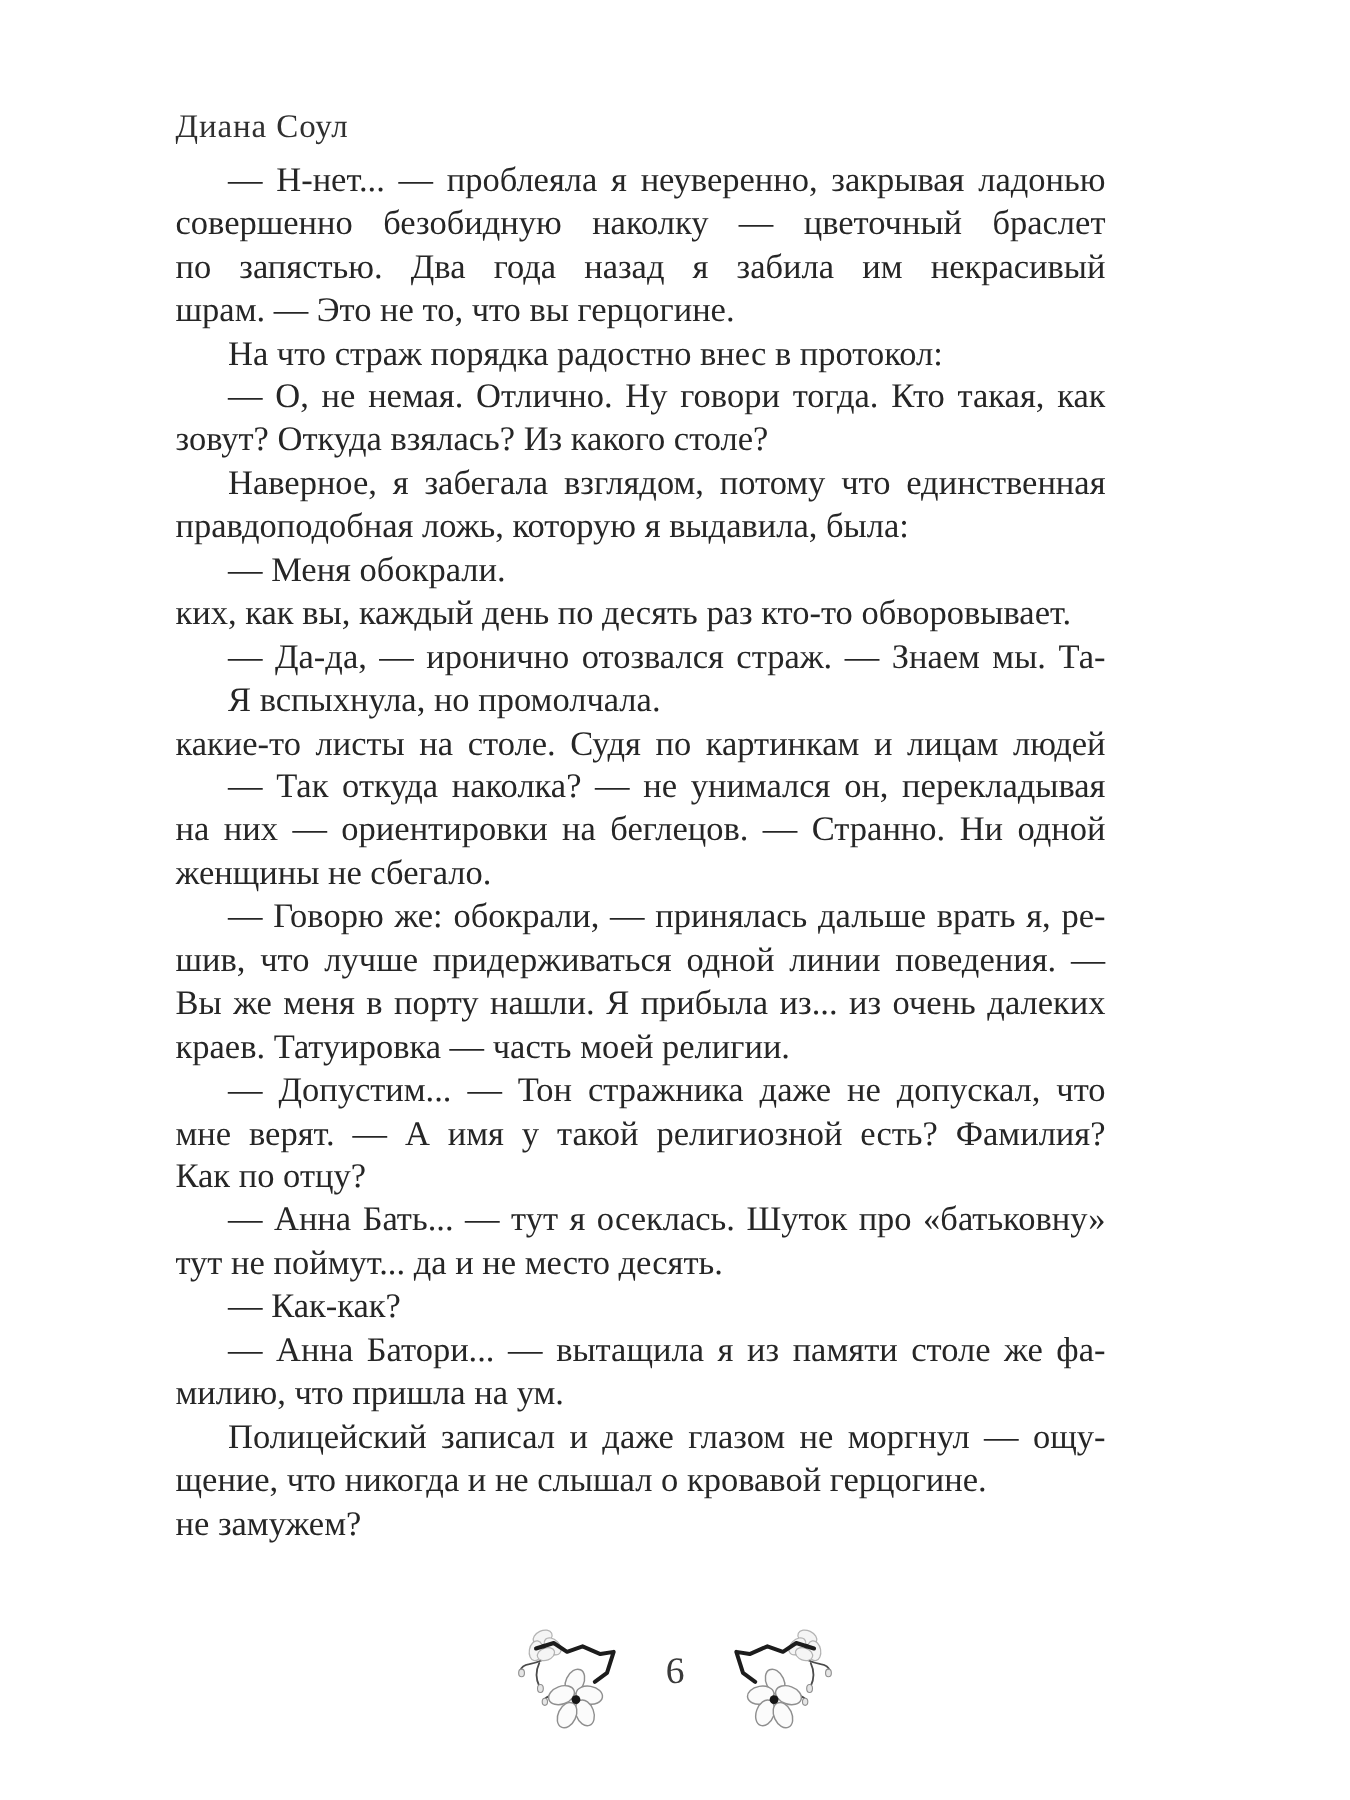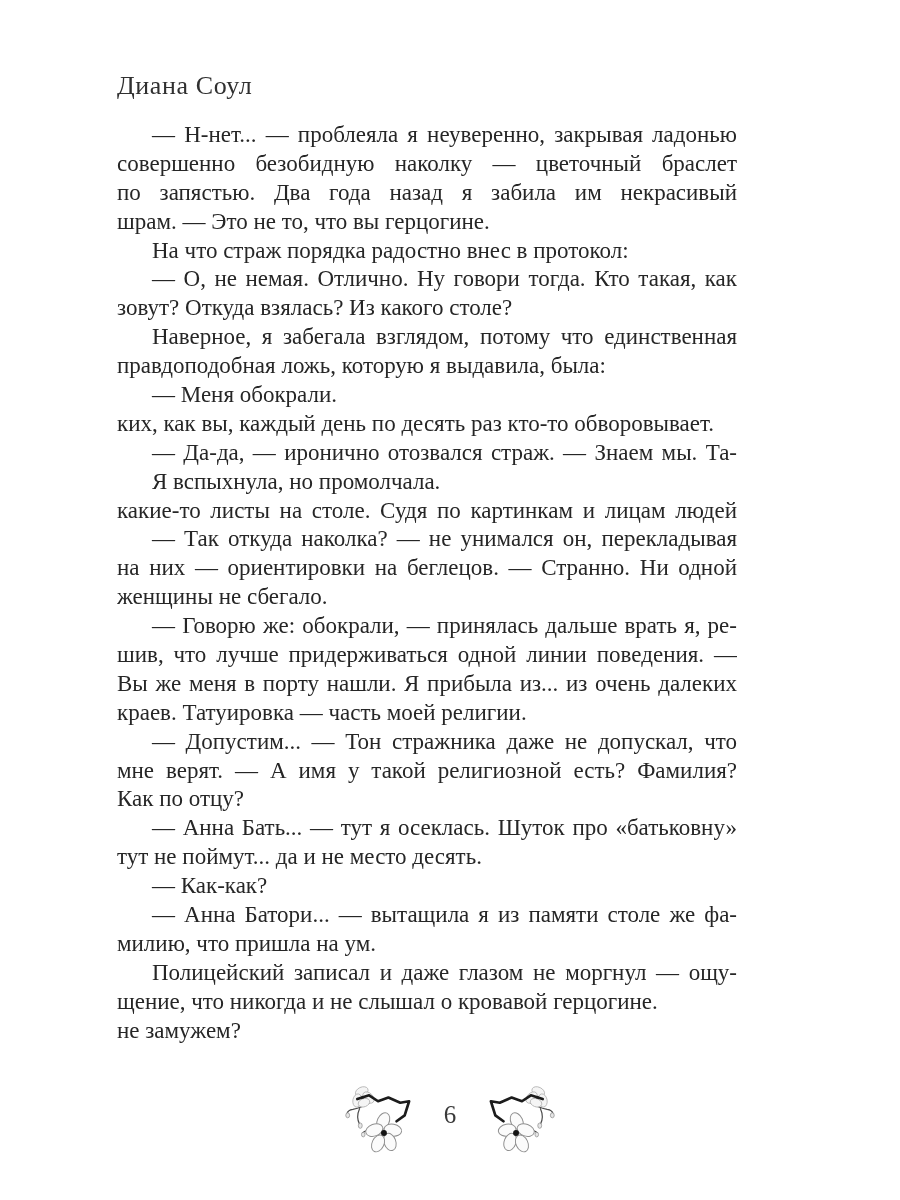--- a/index.html
+++ b/index.html
@@ -10,28 +10,28 @@
     height: 1200px;
     background: #ffffff;
     overflow: hidden;
     font-family: "Liberation Serif", "DejaVu Serif", serif;
     color: #262626;
   }
   .running-head {
     position: absolute;
     left: 117px;
     top: 71px;
-    font-size: 26px;
+    font-size: 22px;
     letter-spacing: 0.6px;
     color: #303030;
   }
   .text-block {
     position: absolute;
     left: 117px;
-    top: 121px;
+    top: 106px;
     width: 620px;
   }
   .para { margin: 0; padding: 0; }
   .line {
     height: 28.9px;
     line-height: 28.9px;
     font-size: 23px;
     white-space: normal;
     overflow: hidden;
     color: #262626;

